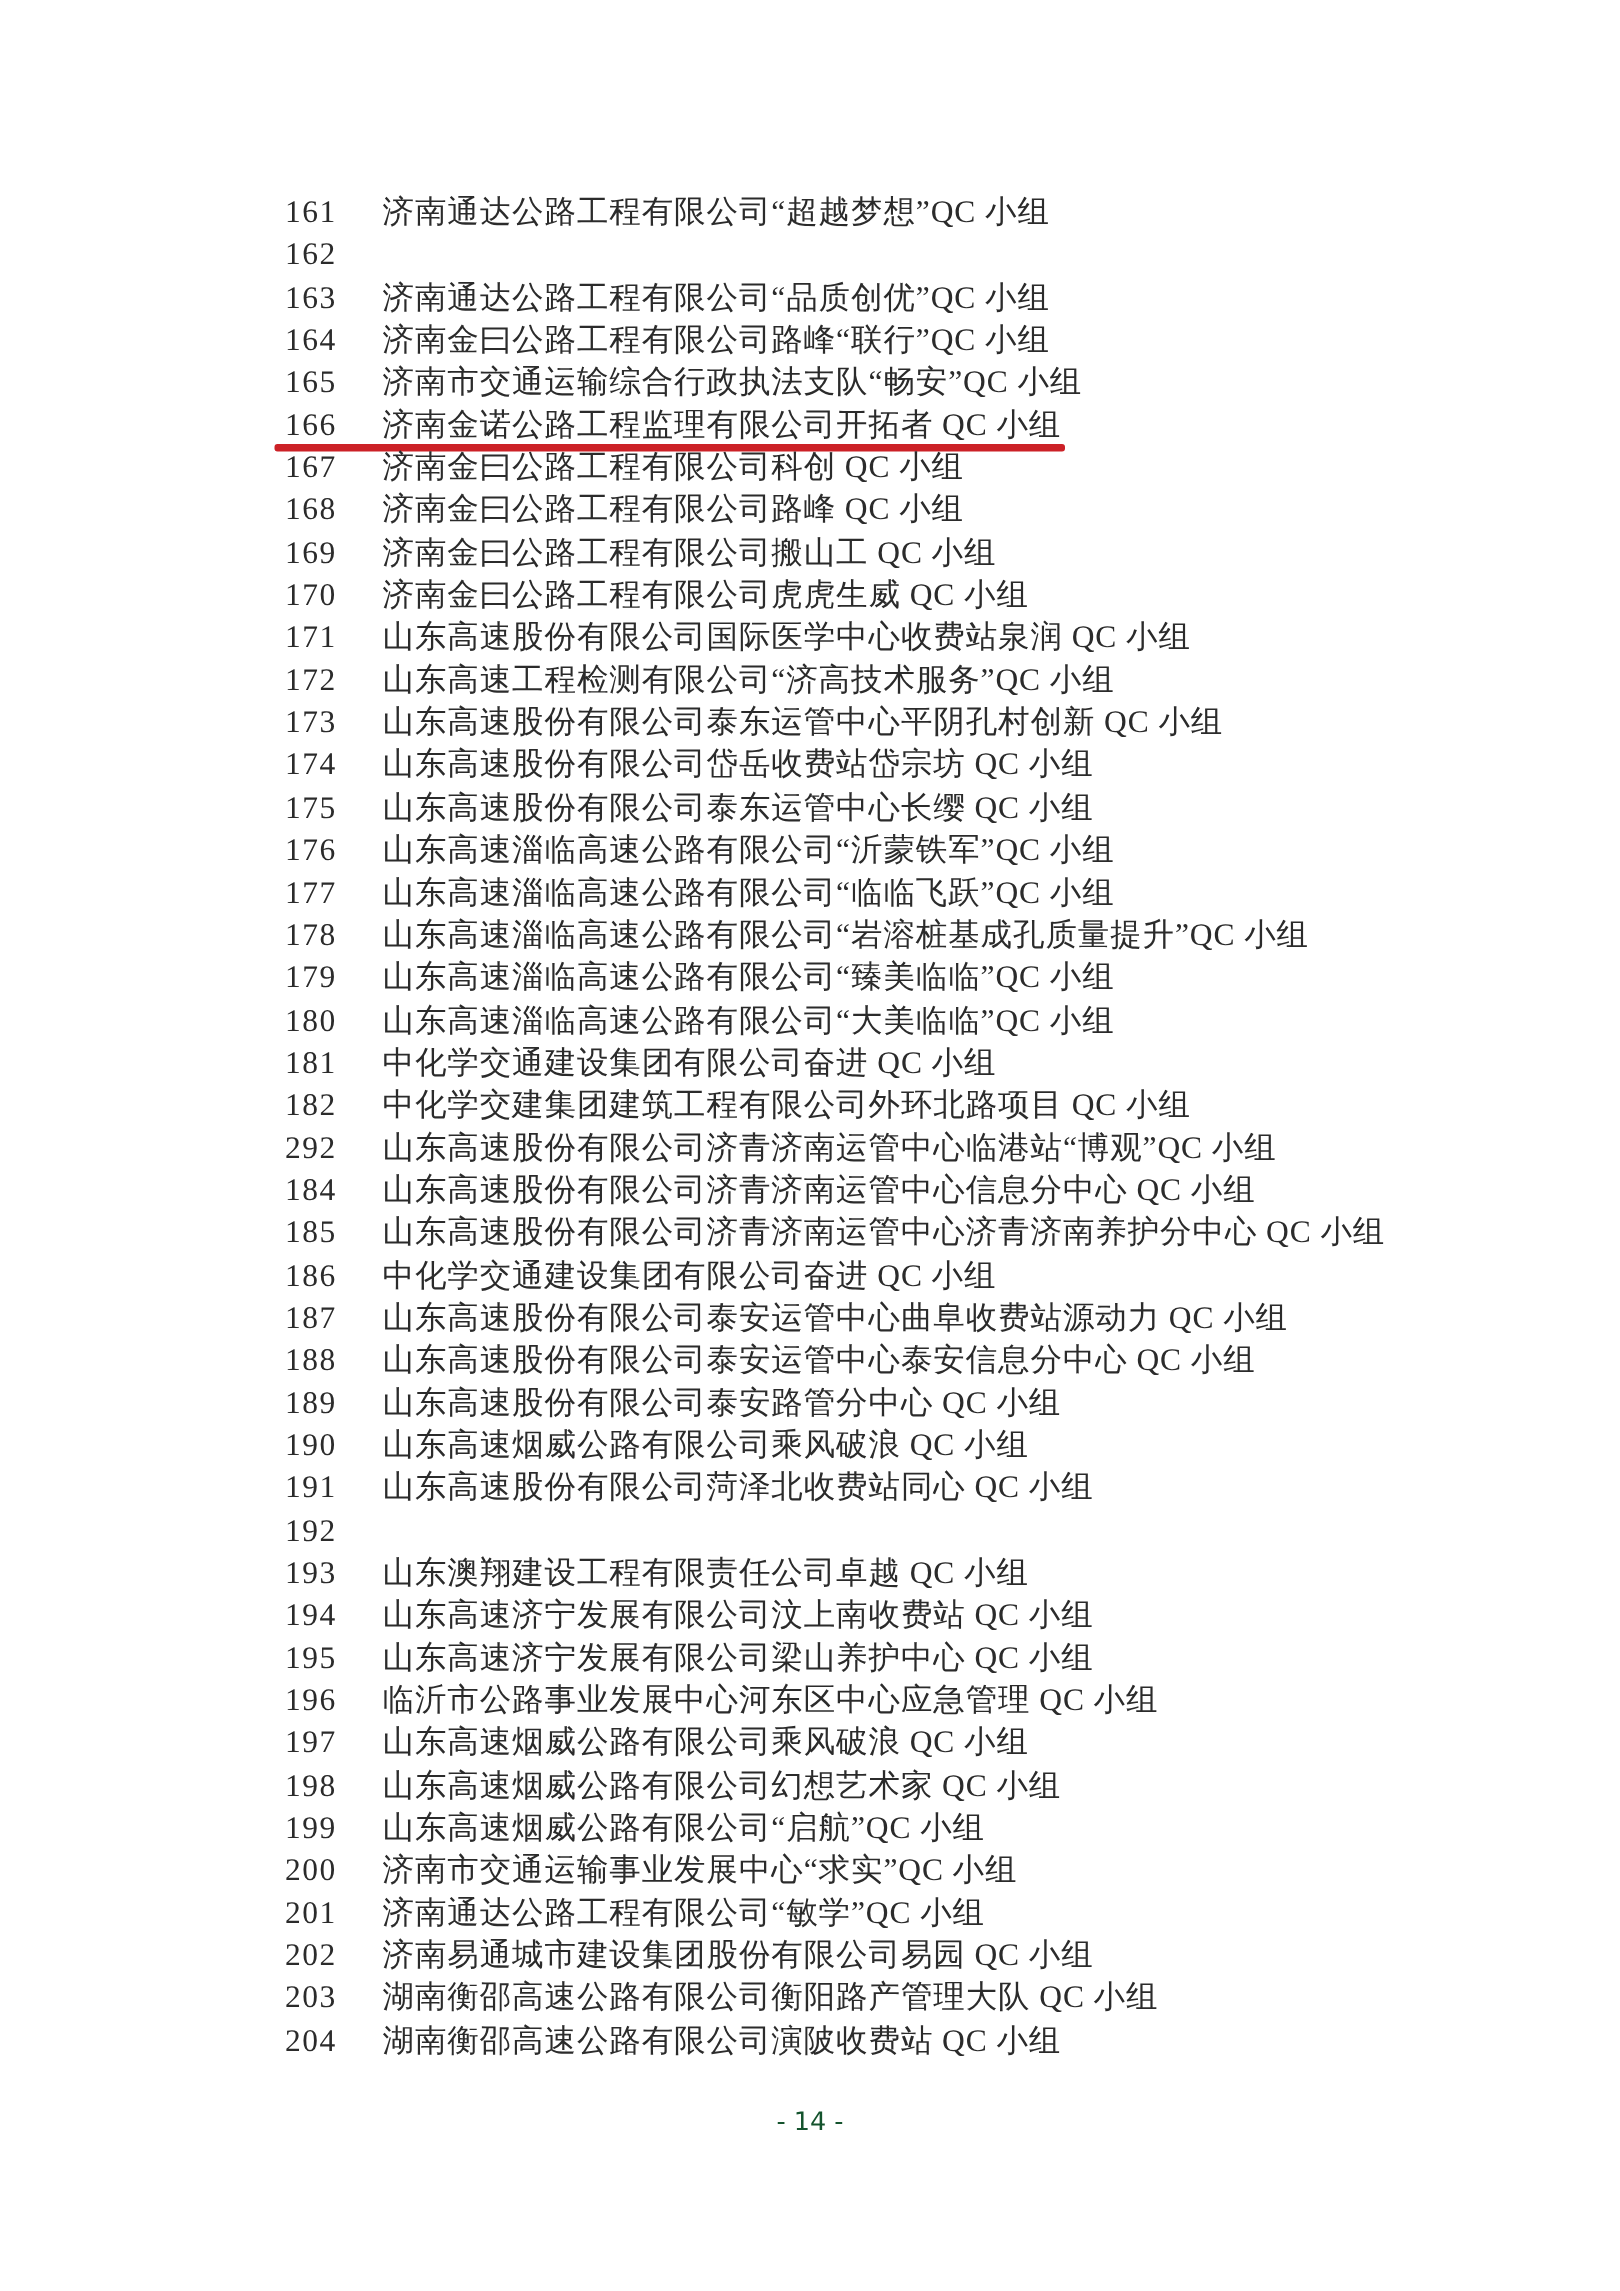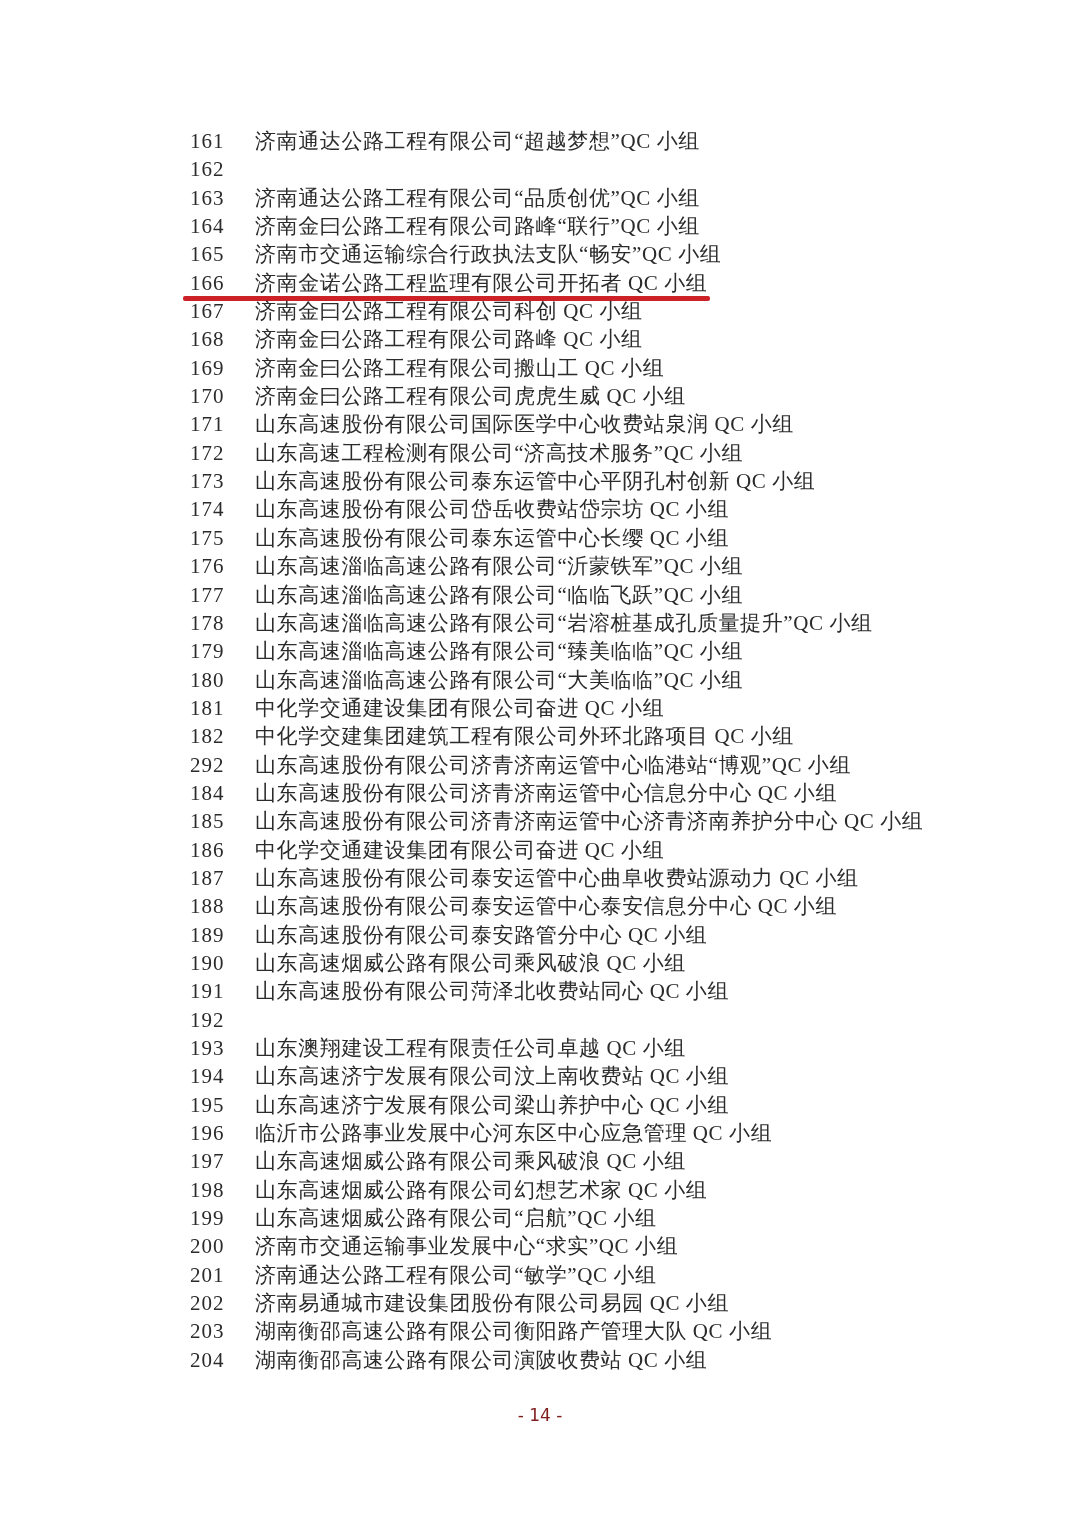--- a/index.html
+++ b/index.html
@@ -59,21 +59,21 @@
     border-radius: 2px;
   }
   .footer {
     position: absolute;
     top: 1405px;
     left: 0;
     width: 100%;
     text-align: center;
     font-family: "DejaVu Sans", "Liberation Sans", sans-serif;
     font-size: 17px;
-    color: #7f1d1d;
+    color: #14532d;
   }
 </style>
 </head>
 <body style="color: rgb(43, 43, 43);">
 
 <div class="page">
 
   <div class="list" id="qc-list">
       <div class="row">
     <span class="num">161</span>

